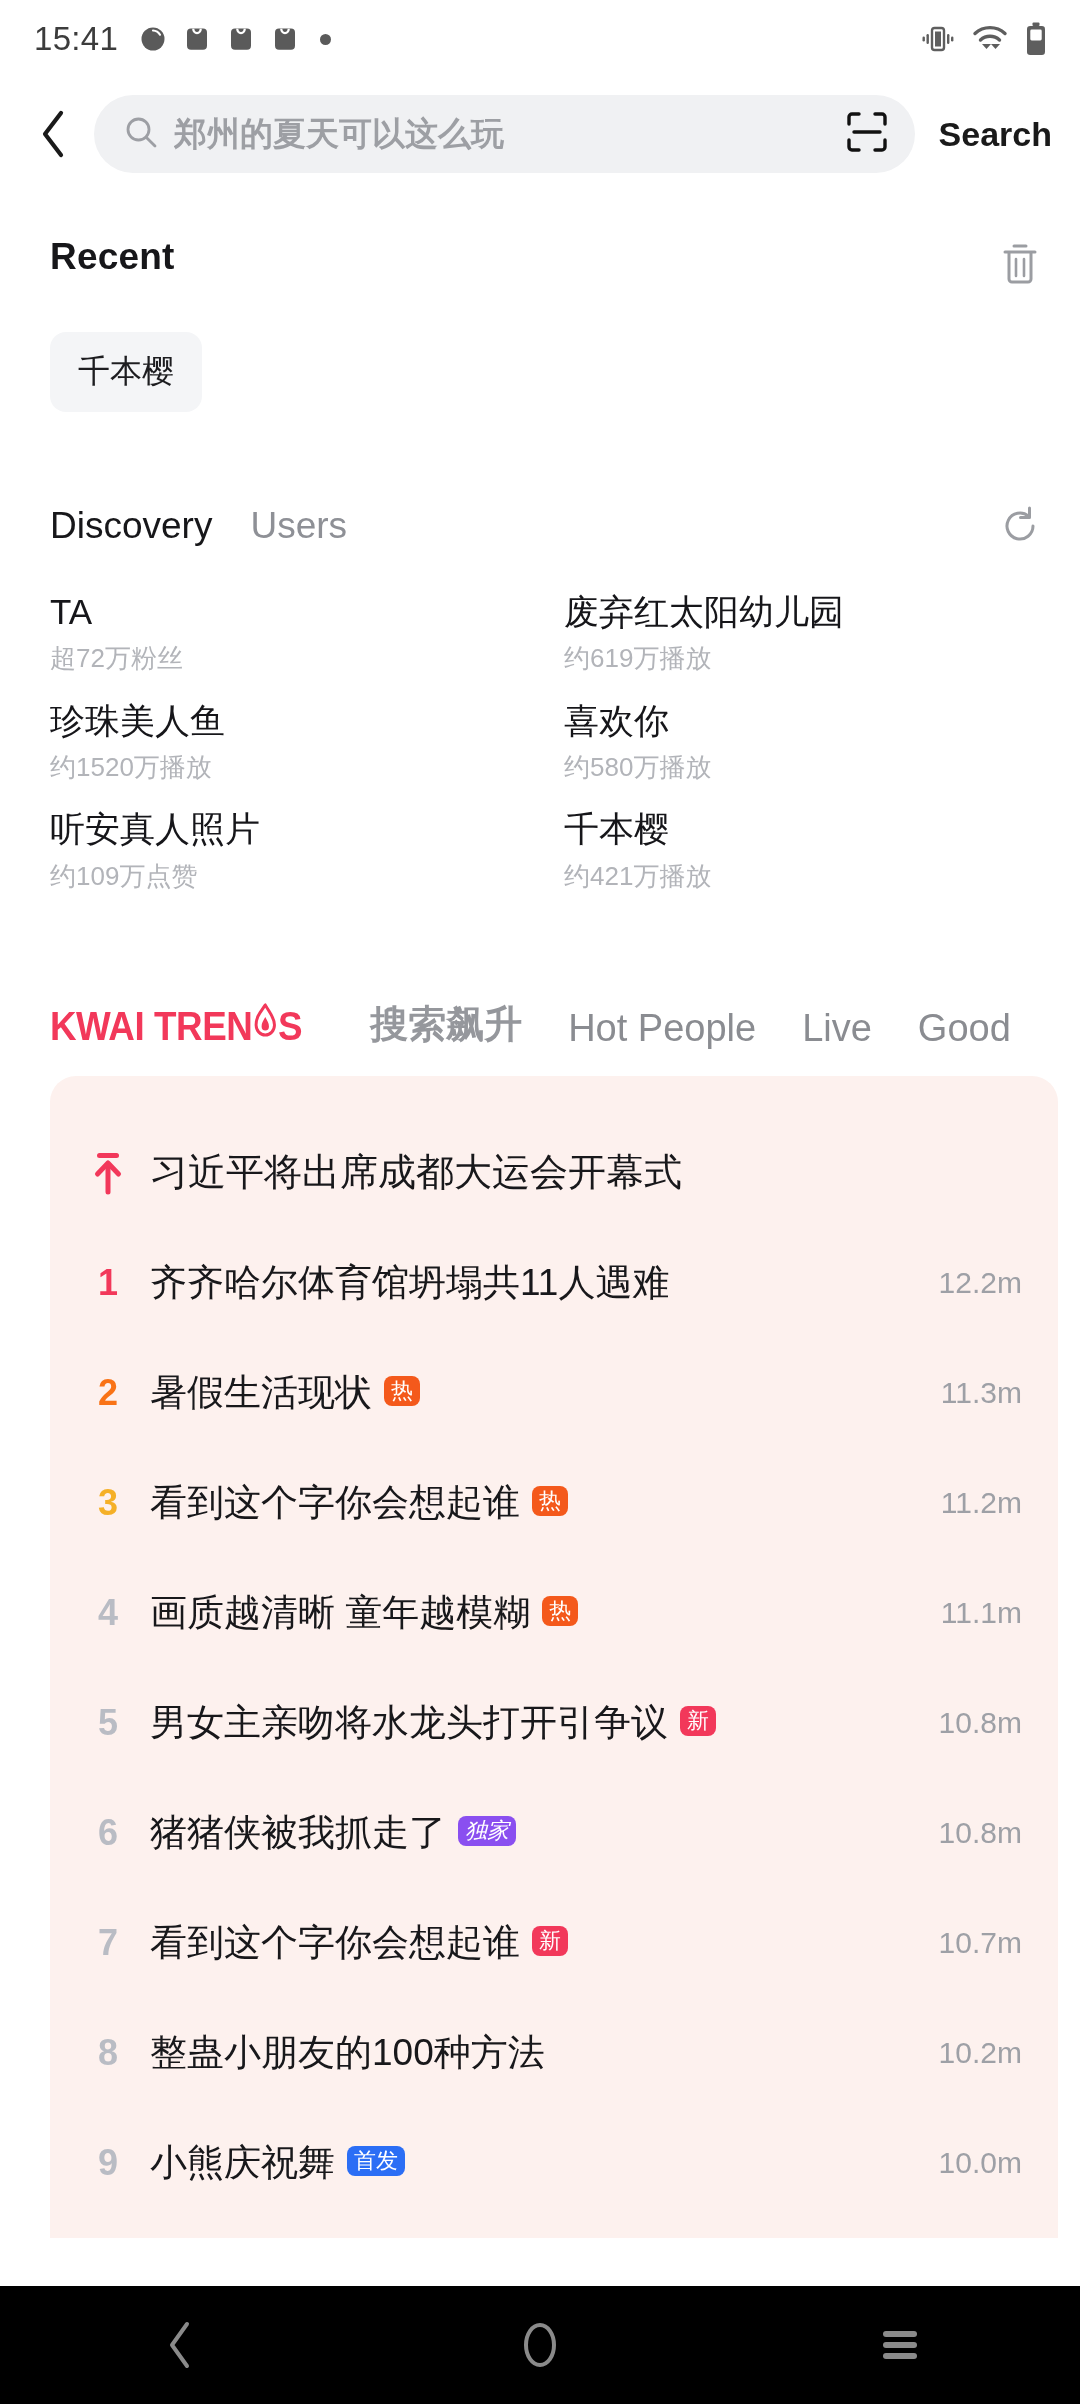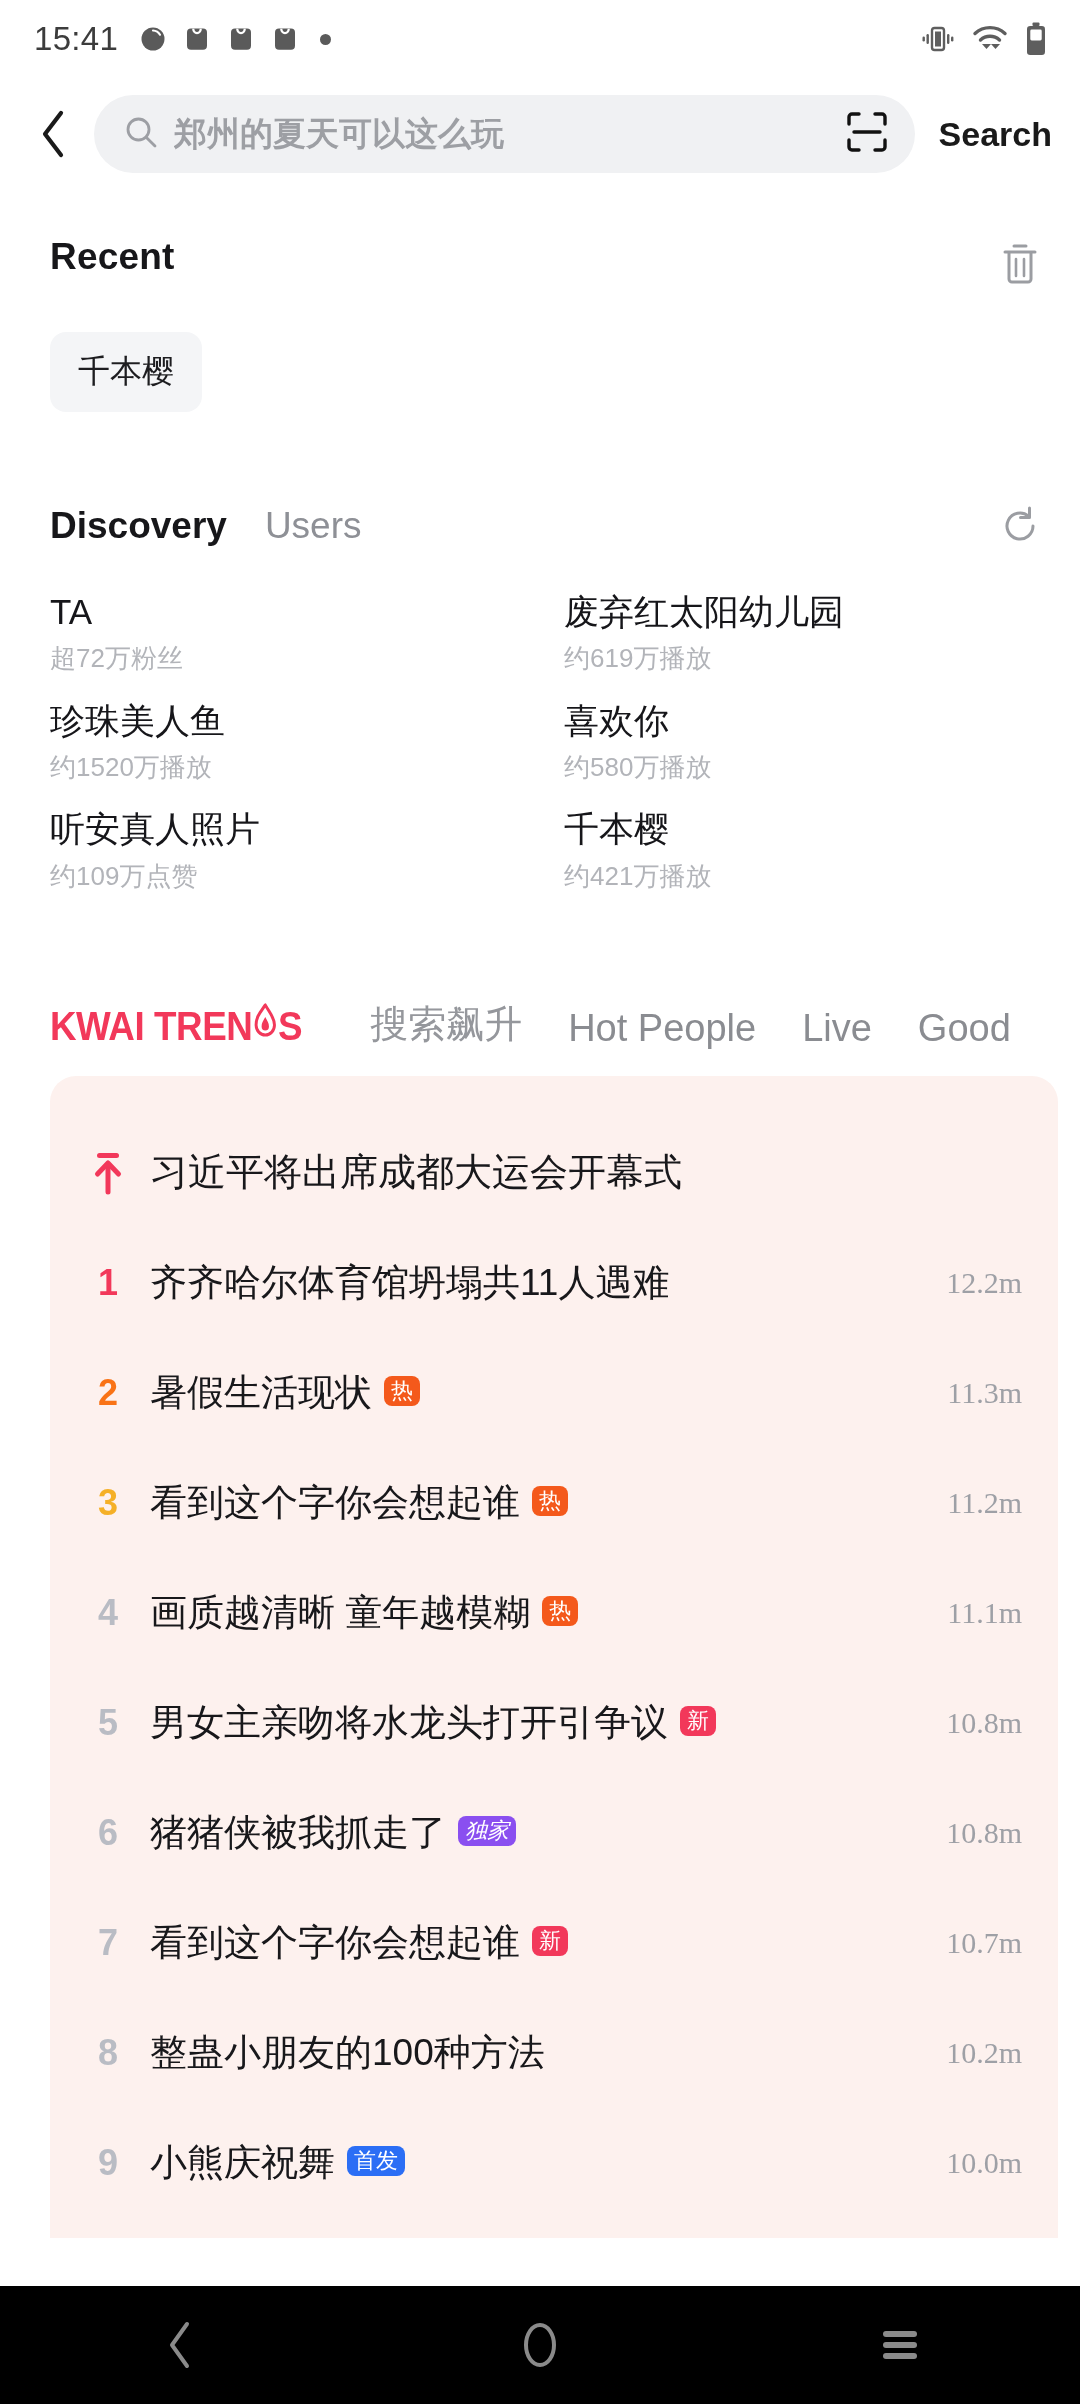--- a/index.html
+++ b/index.html
@@ -59,21 +59,21 @@
   .trash-btn { width:56px; height:56px; display:flex; align-items:center; justify-content:center; }
   .chip-row { display:flex; flex-wrap:wrap; gap:20px; margin-top:40px; }
   .chip {
     background:#f4f5f7; border-radius:16px; padding:18px 28px;
     font-size:32px; color:#1d1d20;
   }
 
   
   .disc-sec { padding:86px 32px 0 50px; }
   .disc-head { display:flex; align-items:center; }
-  .disc-tab { font-size:37px; font-weight:700; color:#17171a; }
+  .disc-tab { font-size:37px; font-weight:400; color:#17171a; }
   .disc-tab.inactive { font-weight:400; color:#8e9096; margin-left:38px; }
   .disc-refresh { margin-left:auto; width:56px; height:56px; display:flex; align-items:center; justify-content:center; }
   .disc-grid {
     display:grid; grid-template-columns:1fr 1fr;
     column-gap:30px; row-gap:0; margin-top:36px;
   }
   .disc-cell { padding:0 0 24px 0; }
   .disc-name { font-size:35px; color:#16161a; line-height:1.24; }
   .disc-meta { font-size:26px; color:#b2b4b9; margin-top:10px; line-height:1.2; }
 
@@ -84,21 +84,21 @@
     white-space:nowrap; overflow:hidden; height:72px;
   }
   .kwai-logo {
     display:flex; align-items:center;
     font-size:40px; font-weight:800; color:#f2385a;
     letter-spacing:-0.5px; font-family:"Liberation Sans",sans-serif;
     transform:scaleX(0.92); transform-origin:left center;
   }
   .kwai-logo .flame { display:inline-block; margin:0 1px; }
   .tab-item { font-size:38px; color:#8a8c91; font-weight:400; }
-  .tab-item.cjk { font-weight:400; color:#95979c; }
+  .tab-item.cjk { font-weight:700; color:#95979c; }
 
   
   .trend-card {
     margin:26px 22px 0 50px;
     background:#fdf1ee;
     border-radius:26px 26px 0 0;
     padding:42px 0 20px 0;
     min-height:640px;
   }
   .trend-row {
@@ -122,21 +122,21 @@
     display:inline-flex; align-items:center; justify-content:center;
     margin-left:12px; border-radius:8px;
     font-size:22px; color:#ffffff; font-weight:500;
     padding:4px 7px; line-height:1; position:relative; top:-2px;
   }
   .badge.hot { background:#f4591b; }
   .badge.new { background:#f2385a; }
   .badge.exclusive { background:#8a4ff0;font-style:italic; }
   .badge.debut { background:#2b6ef5; }
   .trend-count {
-    margin-left:auto; font-size:30px; color:#9ea0a6; white-space:nowrap;font-family:Liberation Serif, serif;
+    margin-left:auto; font-size:30px; color:#9ea0a6; white-space:nowrap;
   }
 
   
   .navbar {
     position:absolute; left:0; bottom:0; width:1080px; height:118px;
     background:#000000; display:flex; align-items:center; justify-content:space-around;
   }
   .nav-btn { width:150px; height:118px; display:flex; align-items:center; justify-content:center; }
 </style>
 </head>

